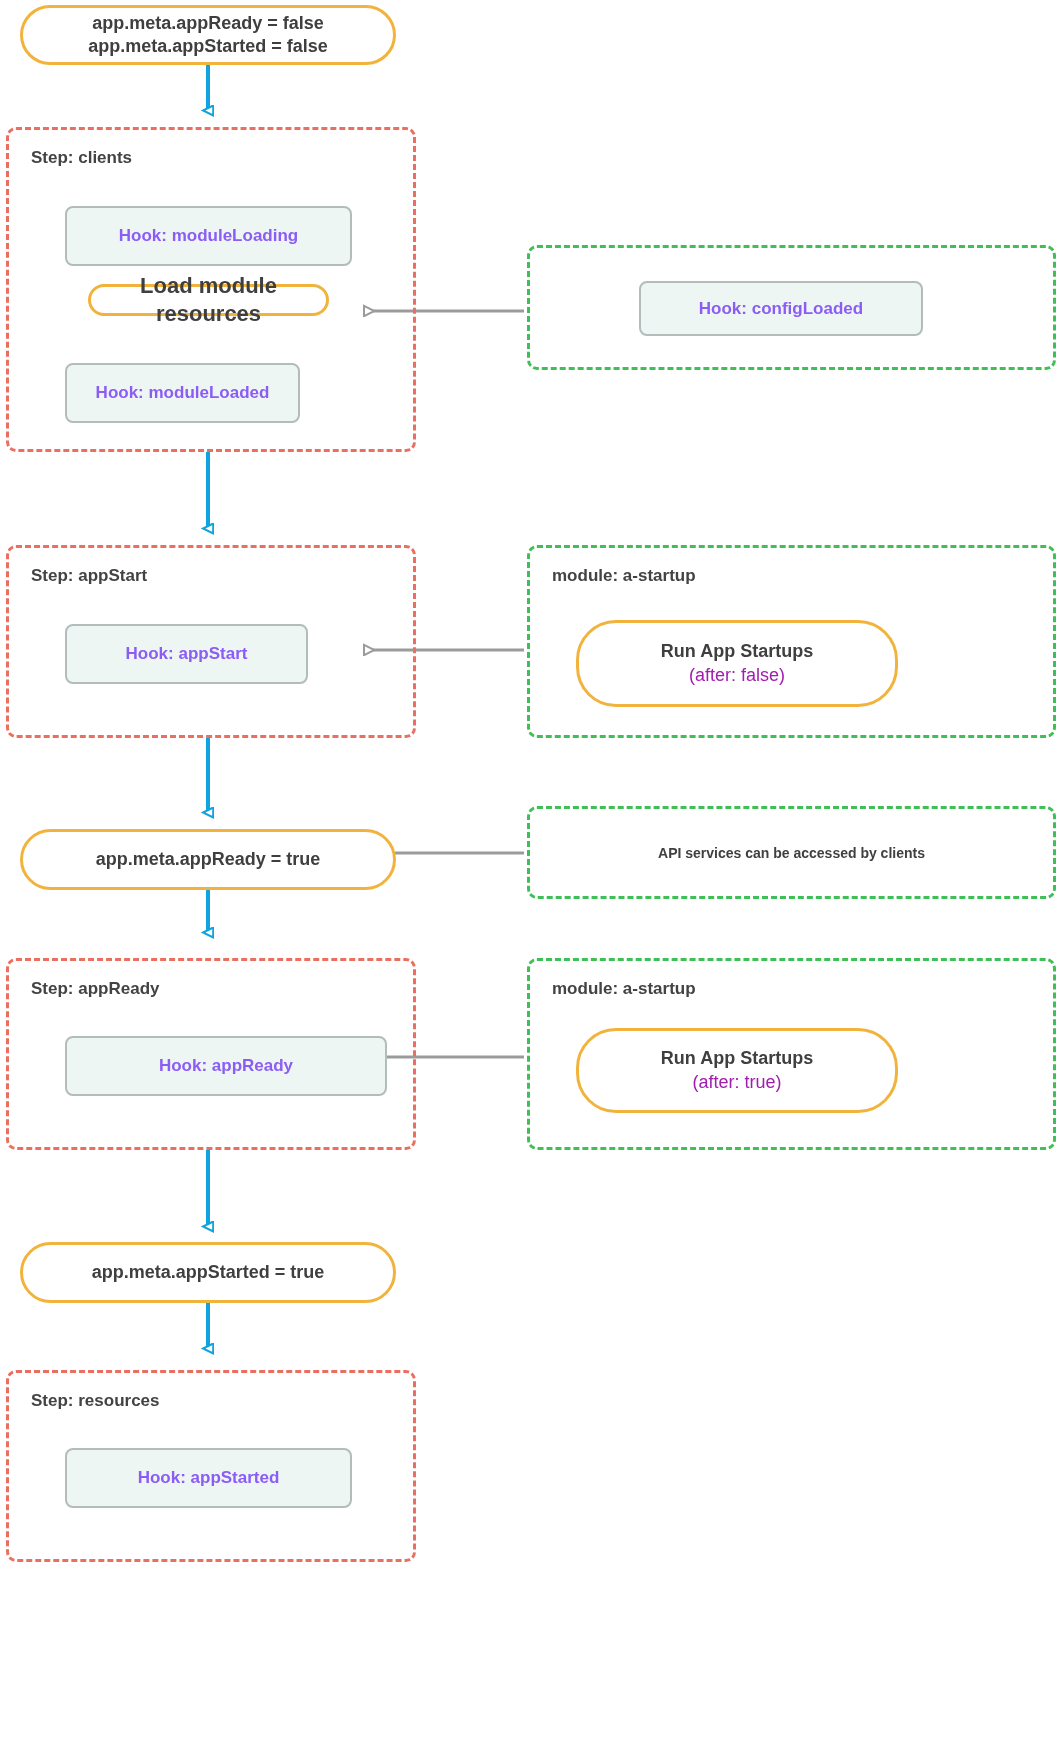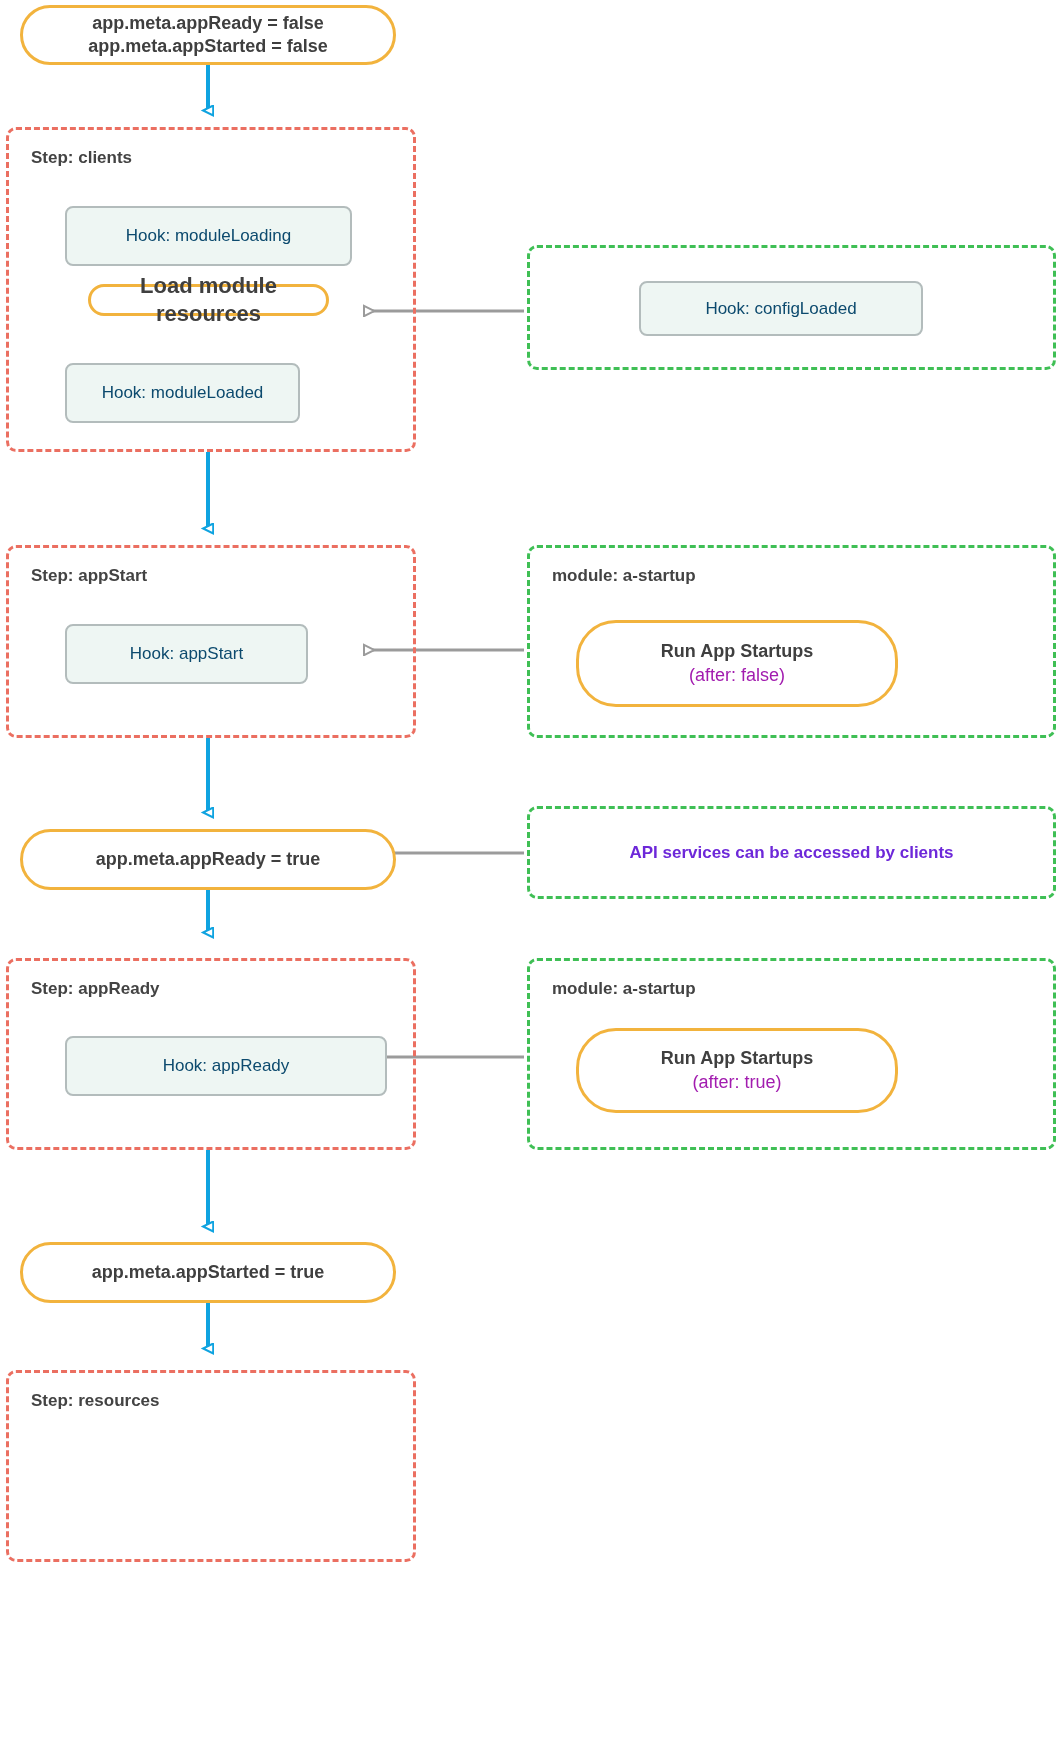--- a/index.html
+++ b/index.html
@@ -53,22 +53,22 @@
     color: #a21caf;
     font-size: 18px;
   }
 
   
   .hook {
     border: 2px solid #b3bcbc;
     border-radius: 8px;
     background: #eef6f3;
     font-size: 17px;
-    font-weight: normal;
-    color: #0c4a6e;
+    font-weight: bold;
+    color: #8b5cf6;
   }
 
   
   .cluster {
     position: absolute;
     box-sizing: border-box;
     border-radius: 10px;
     background: transparent;
   }
   .cluster.step {
@@ -85,23 +85,23 @@
     font-weight: bold;
     color: #434343;
     white-space: nowrap;
   }
   .note-text {
     position: absolute;
     display: flex;
     align-items: center;
     justify-content: center;
     text-align: center;
-    font-size: 17px;
-    font-weight: bold;
-    color: #6d28d9;
+    font-size: 14px;
+    font-weight: bold;
+    color: #404040;
     box-sizing: border-box;
     padding: 0 10px;
   }
 </style>
 </head>
 <body>
 
 <div id="stage">
 
   <svg class="arrows" viewBox="0 0 1062 1750" xmlns="http://www.w3.org/2000/svg">
@@ -195,14 +195,17 @@
     <div class="sub">(after: true)</div>
   </div>
 
   <div class="node state" style="left:20px; top:1242px; width:376px; height:61px;">
     <span>app.meta.appStarted = true</span>
   </div>
 
   <div class="cluster step" style="left:6px; top:1370px; width:410px; height:192px;">
     <div class="cluster-label">Step: resources</div>
   </div>
+  <div class="node hook" style="left:65px; top:1448px; width:287px; height:60px;">
+    <span>Hook: appStarted</span>
+  </div>
 
 </div>
 
 </body></html>

